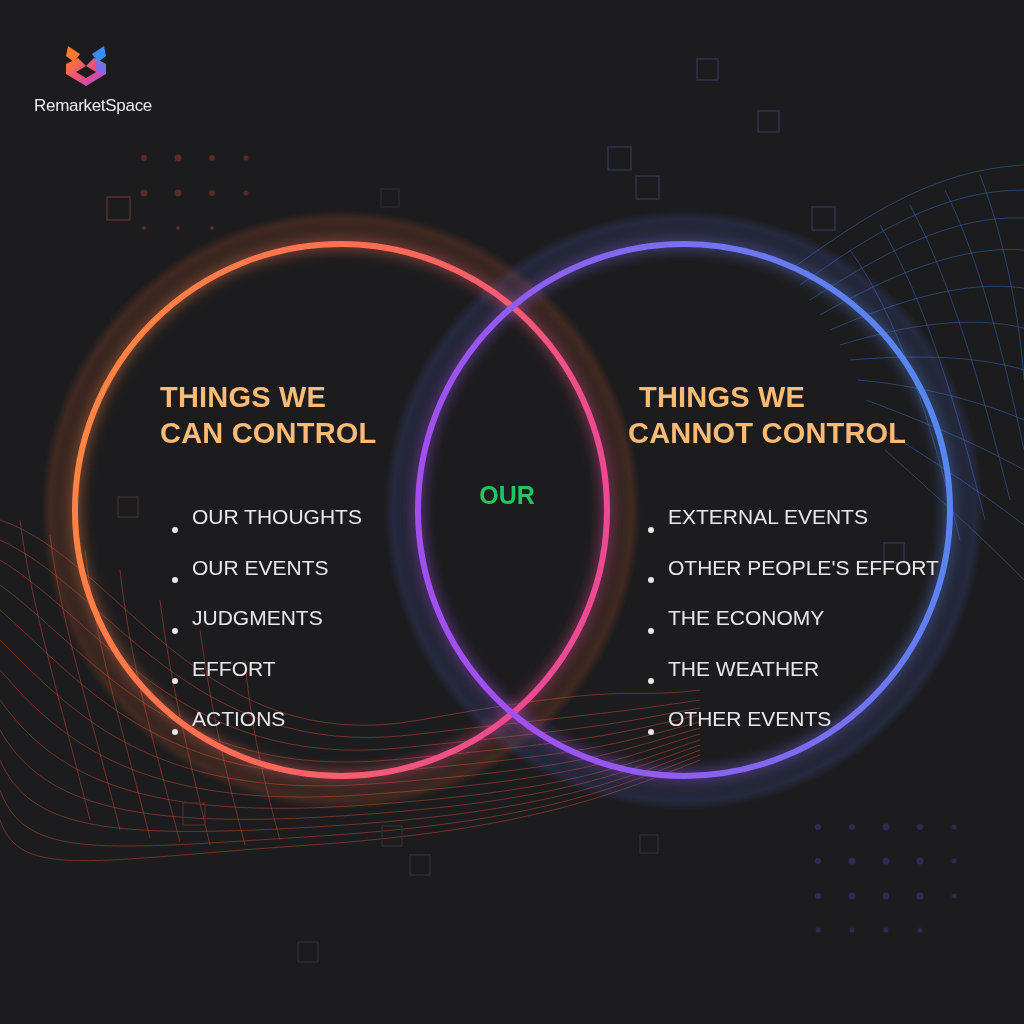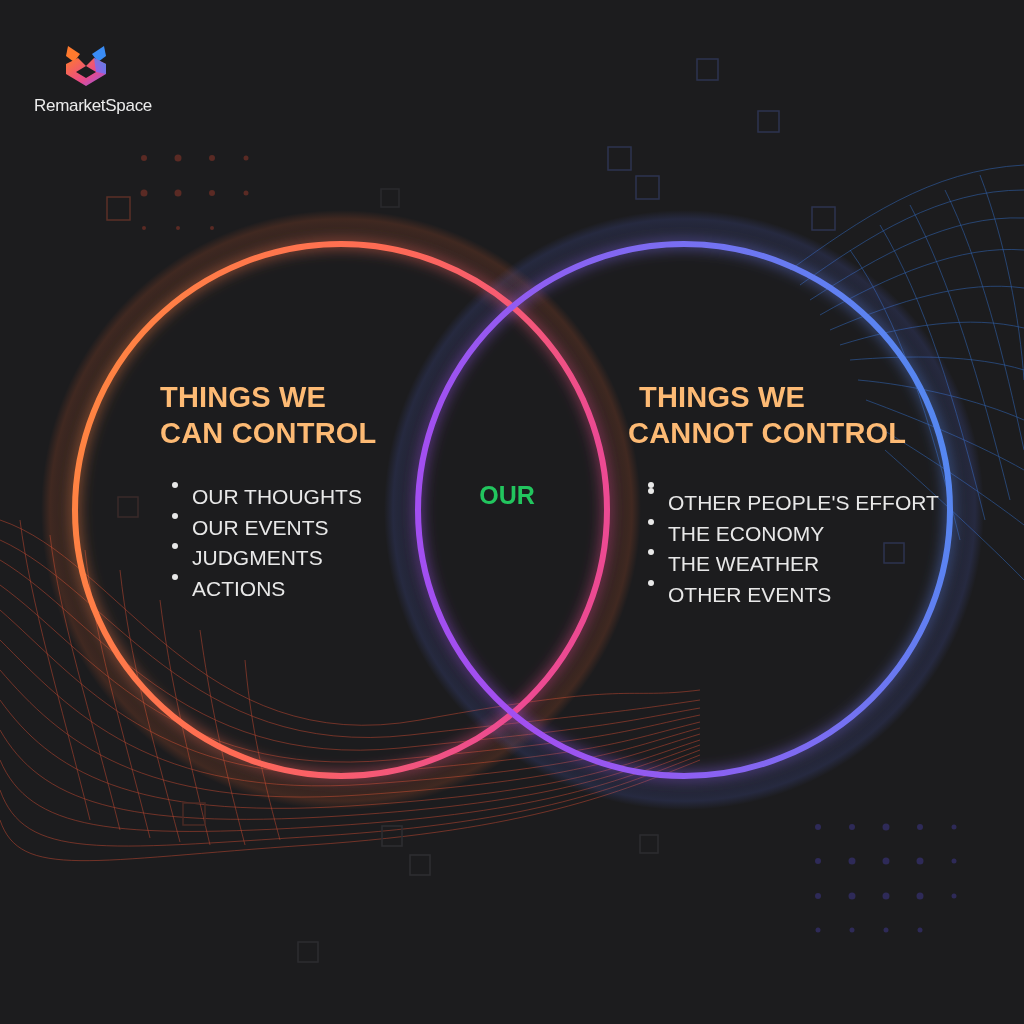--- a/index.html
+++ b/index.html
@@ -24,21 +24,21 @@
     position: absolute; color: #fdba74; font-weight: bold;
     font-size: 29px; line-height: 36px; letter-spacing: 0.2px;
     font-family: "Liberation Sans", sans-serif;
   }
   .heading div { white-space: nowrap; }
   .list {
     position: absolute; list-style: none; margin: 0; padding: 0;
     color: #e8e8e8; font-size: 21px; line-height: 30.5px;
     font-family: "Liberation Sans", sans-serif;
   }
-  .list li { white-space: nowrap; display: flex; align-items: flex-start; }
+  .list li { white-space: nowrap; display: flex; align-items: flex-end; margin-top: 20px; }
   .list .bullet {
     display: inline-block; width: 6px; height: 6px; border-radius: 50%;
     background: #e8e8e8; margin-right: 14px;
   }
   .center-label {
     position: absolute; left: 412px; top: 480px; width: 190px;
     text-align: center; color: #22c55e; font-weight: bold; font-size: 25px;
     line-height: 31px; font-family: "Liberation Sans", sans-serif;
   }
 </style>
@@ -210,36 +210,41 @@
     <li>
         <span class="bullet"></span>
         <span>OUR EVENTS</span>
       </li>
     <li>
         <span class="bullet"></span>
         <span>JUDGMENTS</span>
       </li>
     <li>
         <span class="bullet"></span>
+        <span>EFFORT</span>
+      </li>
+    <li>
+        <span class="bullet"></span>
         <span>ACTIONS</span>
       </li>
   </ul>
 
   <div class="center-label">
     <div>OUR</div>
   </div>
 
   <div class="heading" style="left:628px; top:379px; text-align:center;">
     <div style="text-align:left; padding-left:11px;">THINGS WE</div>
     <div>CANNOT CONTROL</div>
   </div>
 
   <ul class="list" style="left:648px; top:482px;">
     <li>
         <span class="bullet"></span>
+        <span>EXTERNAL EVENTS</span>
       </li>
     <li>
         <span class="bullet"></span>
         <span>OTHER PEOPLE'S EFFORT</span>
       </li>
     <li>
         <span class="bullet"></span>
         <span>THE ECONOMY</span>
       </li>
     <li>

